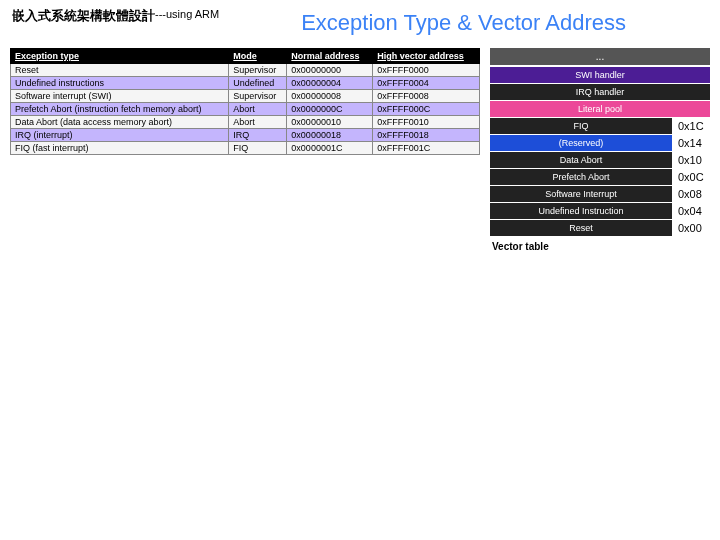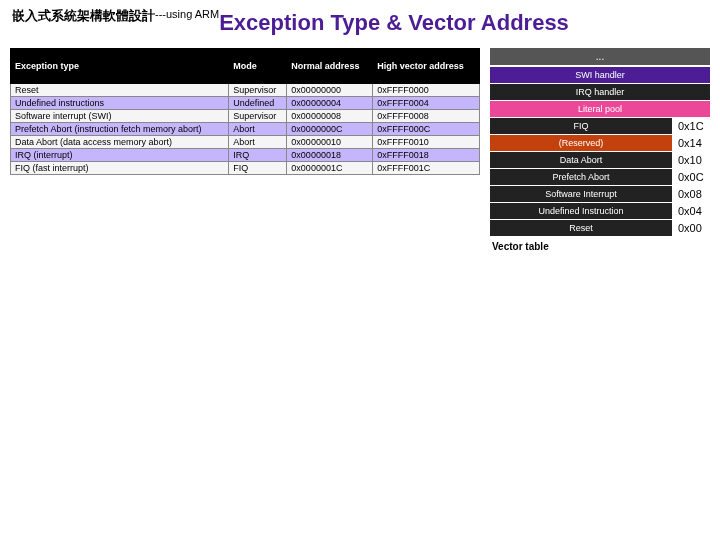--- a/index.html
+++ b/index.html
@@ -28,24 +28,24 @@
       font-weight: bold;
       color: #000;
       line-height: 1.3;
     }
     .header-sub {
       font-size: 11px;
       color: #000;
     }
     .header-title-right {
       flex: 1;
-      text-align: left;
+      text-align: center;
       font-size: 22px;
-      font-weight: bold;
-      color: #4c1d95;
+      font-weight: normal;
+      color: #3b82f6;
       padding-top: 2px;
     }
 
     
     .main {
       display: flex;
       padding: 8px 10px 4px 10px;
       gap: 10px;
     }
 
@@ -55,24 +55,25 @@
     }
     .exc-table {
       border-collapse: collapse;
       font-size: 9px;
       width: 100%;
       color: #000;
     }
     .exc-table th {
       background: #000;
       color: #fff;
-      padding: 12px 4px;
+      padding: 2px 4px;
       text-align: left;
       font-weight: bold;
       border: 1px solid #000;
+      text-decoration: underline;
     }
     .exc-table td {
       border: 1px solid #888;
       padding: 1px 4px;
       background: #c4b5fd;
     }
     .exc-table tr:nth-child(odd) td {
       background: #f5f5f5;
     }
 
@@ -205,21 +206,21 @@
       <div class="stack-block dark" style="background:#222;">IRQ handler</div>
     </div>
     <div class="stack-item">
       <div class="stack-block dark" style="background:#ec4899;">Literal pool</div>
     </div>
     <div class="stack-item">
       <div class="stack-block dark" style="background:#222;">FIQ</div>
       <div class="stack-offset">0x1C</div>
     </div>
     <div class="stack-item">
-      <div class="stack-block" style="background:#c2410c;">(Reserved)</div>
+      <div class="stack-block" style="background:#1d4ed8;">(Reserved)</div>
       <div class="stack-offset">0x14</div>
     </div>
     <div class="stack-item">
       <div class="stack-block dark" style="background:#222;">Data Abort</div>
       <div class="stack-offset">0x10</div>
     </div>
     <div class="stack-item">
       <div class="stack-block dark" style="background:#222;">Prefetch Abort</div>
       <div class="stack-offset">0x0C</div>
     </div>

